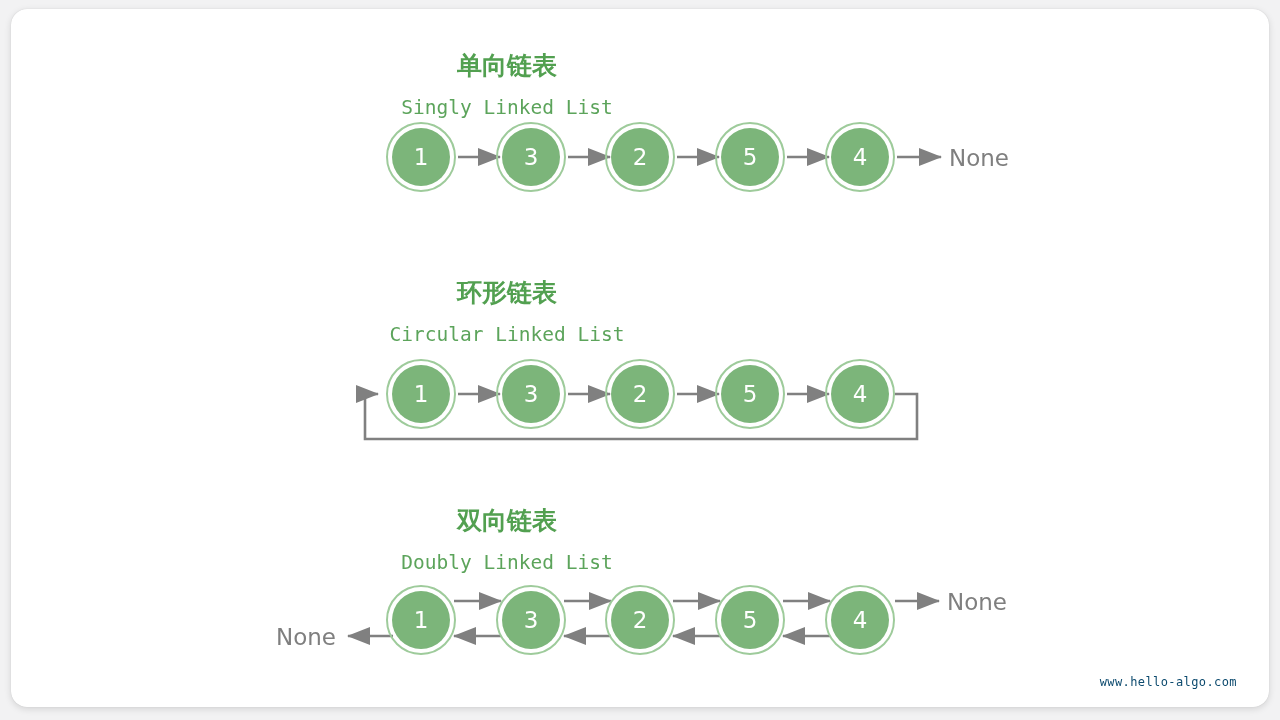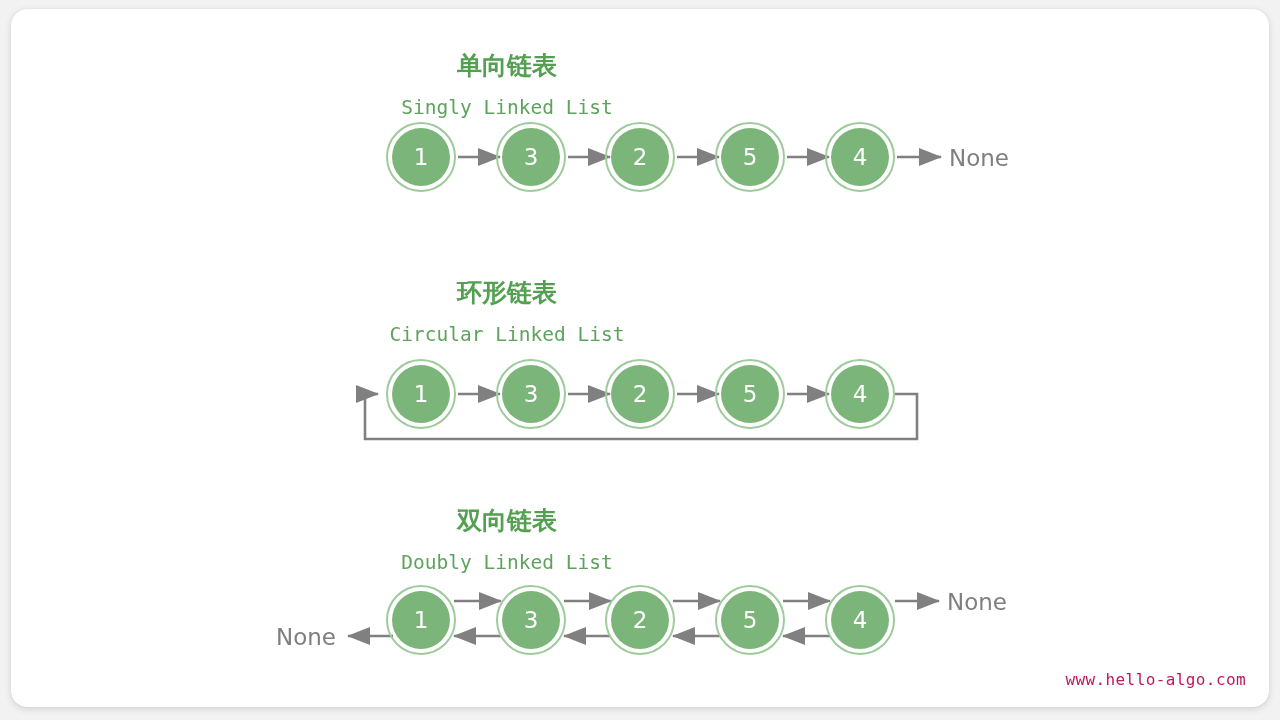--- a/index.html
+++ b/index.html
@@ -51,25 +51,25 @@
     font-size: 23px;
     fill: #ffffff;
   }
   .none-label {
     font-family: "DejaVu Sans", sans-serif;
     font-size: 23px;
     fill: #7f7f7f;
   }
   .watermark {
     position: absolute;
-    right: 23px;
+    right: 32px;
     bottom: 18px;
     font-family: "DejaVu Sans Mono", monospace;
-    font-size: 16px;
-    color: #be185d;
+    font-size: 12px;
+    color: #0c4a6e;
     letter-spacing: 0.4px;
   }
 </style>
 </head>
 <body>
 
 <div id="page">
   <div id="card">
 
     <svg class="diagram" width="1258" height="230" viewBox="0 0 1258 230" style="top:0px;">

